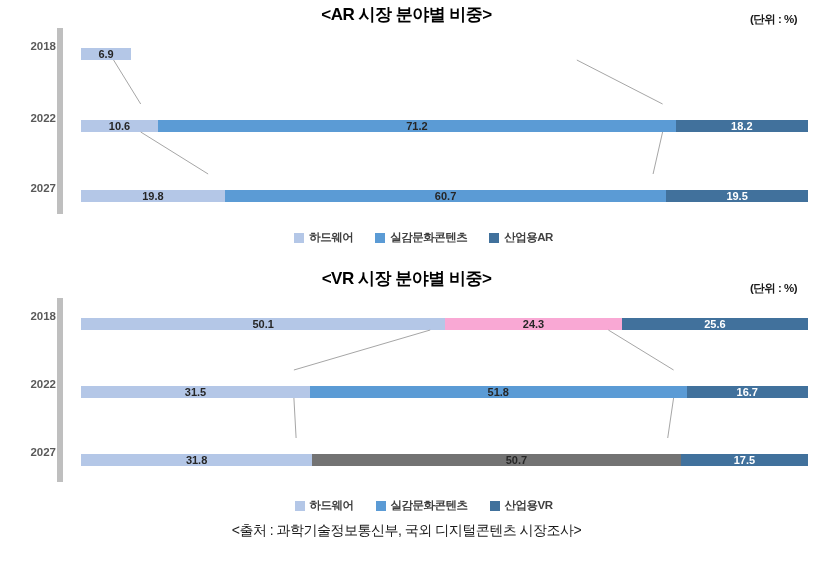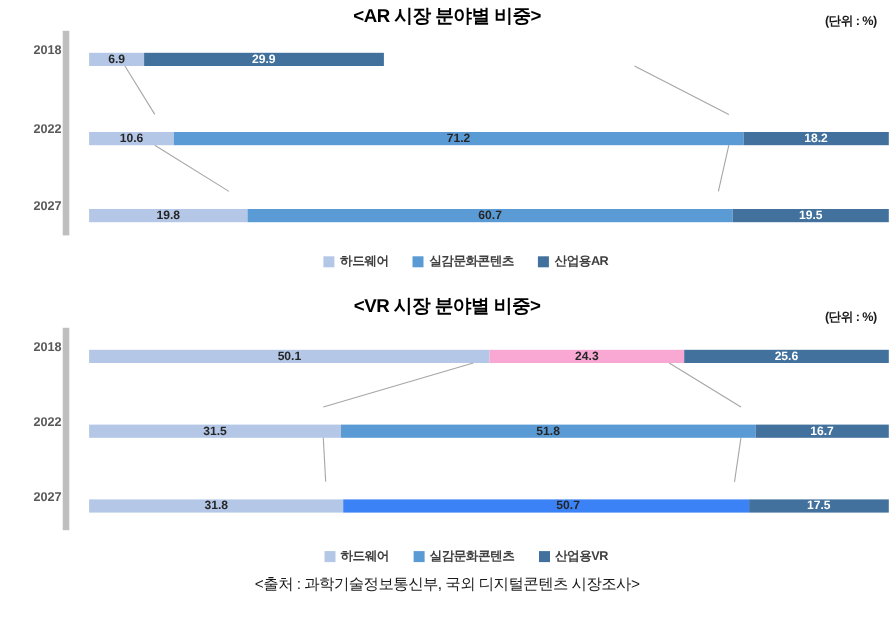--- a/index.html
+++ b/index.html
@@ -59,23 +59,20 @@
 <div>
 
   <section class="chart-section" id="chart-0" style="top: 0px; height: 260px;">
     <div class="chart-title" style="top: 3px;">&lt;AR 시장 분야별 비중&gt;</div>
     <div class="unit-label" style="top: 12px;">(단위 : %)</div>
     <div class="plot-area" style="left: 57px; top: 28px; width: 733px; height: 186px; border-left-color: rgb(191, 191, 191);">
         <div class="year-label" style="top: 4px; height: 28px;">2018</div>
         <div class="bar-row" style="top: 4px; height: 28px;">
           <div class="bar-segment" style="width: 6.9%; background: rgb(180, 199, 231);">
             <span class="bar-value" style="color: rgb(38, 38, 38);">6.9</span>
-          </div>
-          <div class="bar-segment" style="width: 29.9%; background: rgb(65, 113, 156);">
-            <span class="bar-value" style="color: rgb(255, 255, 255);">29.9</span>
           </div>
         </div>
         <div class="year-label" style="top: 76px; height: 28px;">2022</div>
         <div class="bar-row" style="top: 76px; height: 28px;">
           <div class="bar-segment" style="width: 10.6%; background: rgb(180, 199, 231);">
             <span class="bar-value" style="color: rgb(38, 38, 38);">10.6</span>
           </div>
           <div class="bar-segment" style="width: 71.2%; background: rgb(91, 155, 213);">
             <span class="bar-value" style="color: rgb(38, 38, 38);">71.2</span>
           </div>
@@ -144,21 +141,21 @@
           </div>
           <div class="bar-segment" style="width: 16.7%; background: rgb(65, 113, 156);">
             <span class="bar-value" style="color: rgb(255, 255, 255);">16.7</span>
           </div>
         </div>
         <div class="year-label" style="top: 140px; height: 28px;">2027</div>
         <div class="bar-row" style="top: 140px; height: 28px;">
           <div class="bar-segment" style="width: 31.8%; background: rgb(180, 199, 231);">
             <span class="bar-value" style="color: rgb(38, 38, 38);">31.8</span>
           </div>
-          <div class="bar-segment" style="width: 50.7%; background: #3b82f6; padding-left: 40px;">
+          <div class="bar-segment" style="width: 50.7%; background: #737373; padding-left: 40px;">
             <span class="bar-value" style="color: rgb(38, 38, 38);">50.7</span>
           </div>
           <div class="bar-segment" style="width: 17.5%; background: rgb(65, 113, 156);">
             <span class="bar-value" style="color: rgb(255, 255, 255);">17.5</span>
           </div>
         </div>
         <svg class="connector-svg" width="733" height="184">
           <line x1="367.233" y1="32" x2="230.895" y2="72" stroke="#a6a6a6" stroke-width="1"></line>
           <line x1="545.3520000000001" y1="32" x2="610.5889999999999" y2="72" stroke="#a6a6a6" stroke-width="1"></line>
           <line x1="230.895" y1="100" x2="233.094" y2="140" stroke="#a6a6a6" stroke-width="1"></line>

